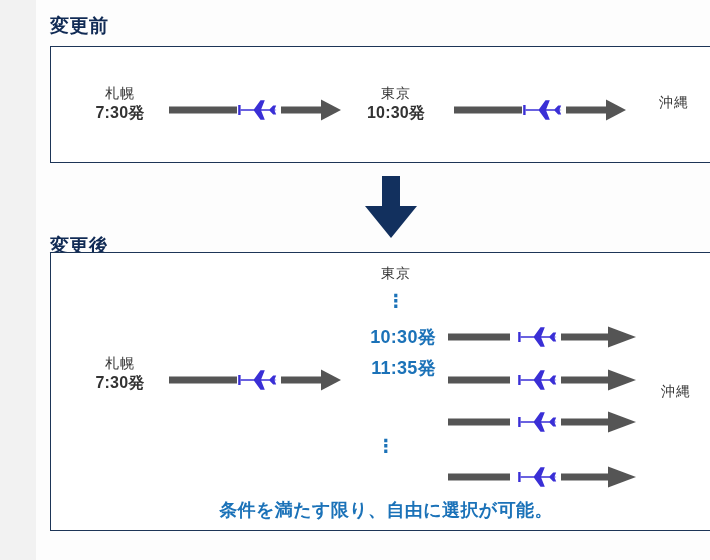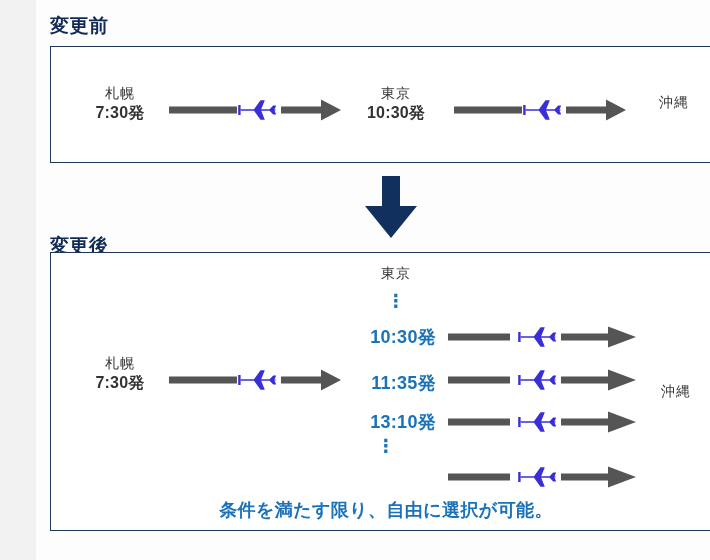--- a/index.html
+++ b/index.html
@@ -200,34 +200,33 @@
       <rect x="0" y="10.5" width="62" height="7" fill="#555555"></rect>
       <g fill="#3a2fd6">
         <path d="M72.5 13.2 h13.5 l6.5 -9 h4.3 l-3.6 9 h8.4 l3.6 -3.6 h3.0 l-1.7 3.9 l2.0 0.5 l-2.0 0.5 l1.7 3.9 h-3.0 l-3.6 -3.6 h-8.4 l3.6 9 h-4.3 l-6.5 -9 h-13.5 z"></path>
         <rect x="70.2" y="9.0" width="2.4" height="10"></rect>
       </g>
       <rect x="113" y="10.5" width="48" height="7" fill="#555555"></rect>
       <polygon points="160,3.5 188,14 160,24.5" fill="#555555"></polygon>
     </svg>
   </div>
 
-  <div class="dep-time" style="left:300px; top:371px; width:100px;">11:35発</div>
+  <div class="dep-time" style="left:300px; top:356px; width:100px;">11:35発</div>
   <div class="flight-link" style="left:412px; top:366px; width:188px;">
     <svg width="188" height="28" viewBox="0 0 188 28" aria-hidden="true">
       <rect x="0" y="10.5" width="62" height="7" fill="#555555"></rect>
       <g fill="#3a2fd6">
         <path d="M72.5 13.2 h13.5 l6.5 -9 h4.3 l-3.6 9 h8.4 l3.6 -3.6 h3.0 l-1.7 3.9 l2.0 0.5 l-2.0 0.5 l1.7 3.9 h-3.0 l-3.6 -3.6 h-8.4 l3.6 9 h-4.3 l-6.5 -9 h-13.5 z"></path>
         <rect x="70.2" y="9.0" width="2.4" height="10"></rect>
       </g>
       <rect x="113" y="10.5" width="48" height="7" fill="#555555"></rect>
       <polygon points="160,3.5 188,14 160,24.5" fill="#555555"></polygon>
     </svg>
   </div>
 
-  <div class="dep-time" style="left:300px; top:410px; width:100px;">13:10発</div>
   <div class="flight-link" style="left:412px; top:408px; width:188px;">
     <svg width="188" height="28" viewBox="0 0 188 28" aria-hidden="true">
       <rect x="0" y="10.5" width="62" height="7" fill="#555555"></rect>
       <g fill="#3a2fd6">
         <path d="M72.5 13.2 h13.5 l6.5 -9 h4.3 l-3.6 9 h8.4 l3.6 -3.6 h3.0 l-1.7 3.9 l2.0 0.5 l-2.0 0.5 l1.7 3.9 h-3.0 l-3.6 -3.6 h-8.4 l3.6 9 h-4.3 l-6.5 -9 h-13.5 z"></path>
         <rect x="70.2" y="9.0" width="2.4" height="10"></rect>
       </g>
       <rect x="113" y="10.5" width="48" height="7" fill="#555555"></rect>
       <polygon points="160,3.5 188,14 160,24.5" fill="#555555"></polygon>
     </svg>

